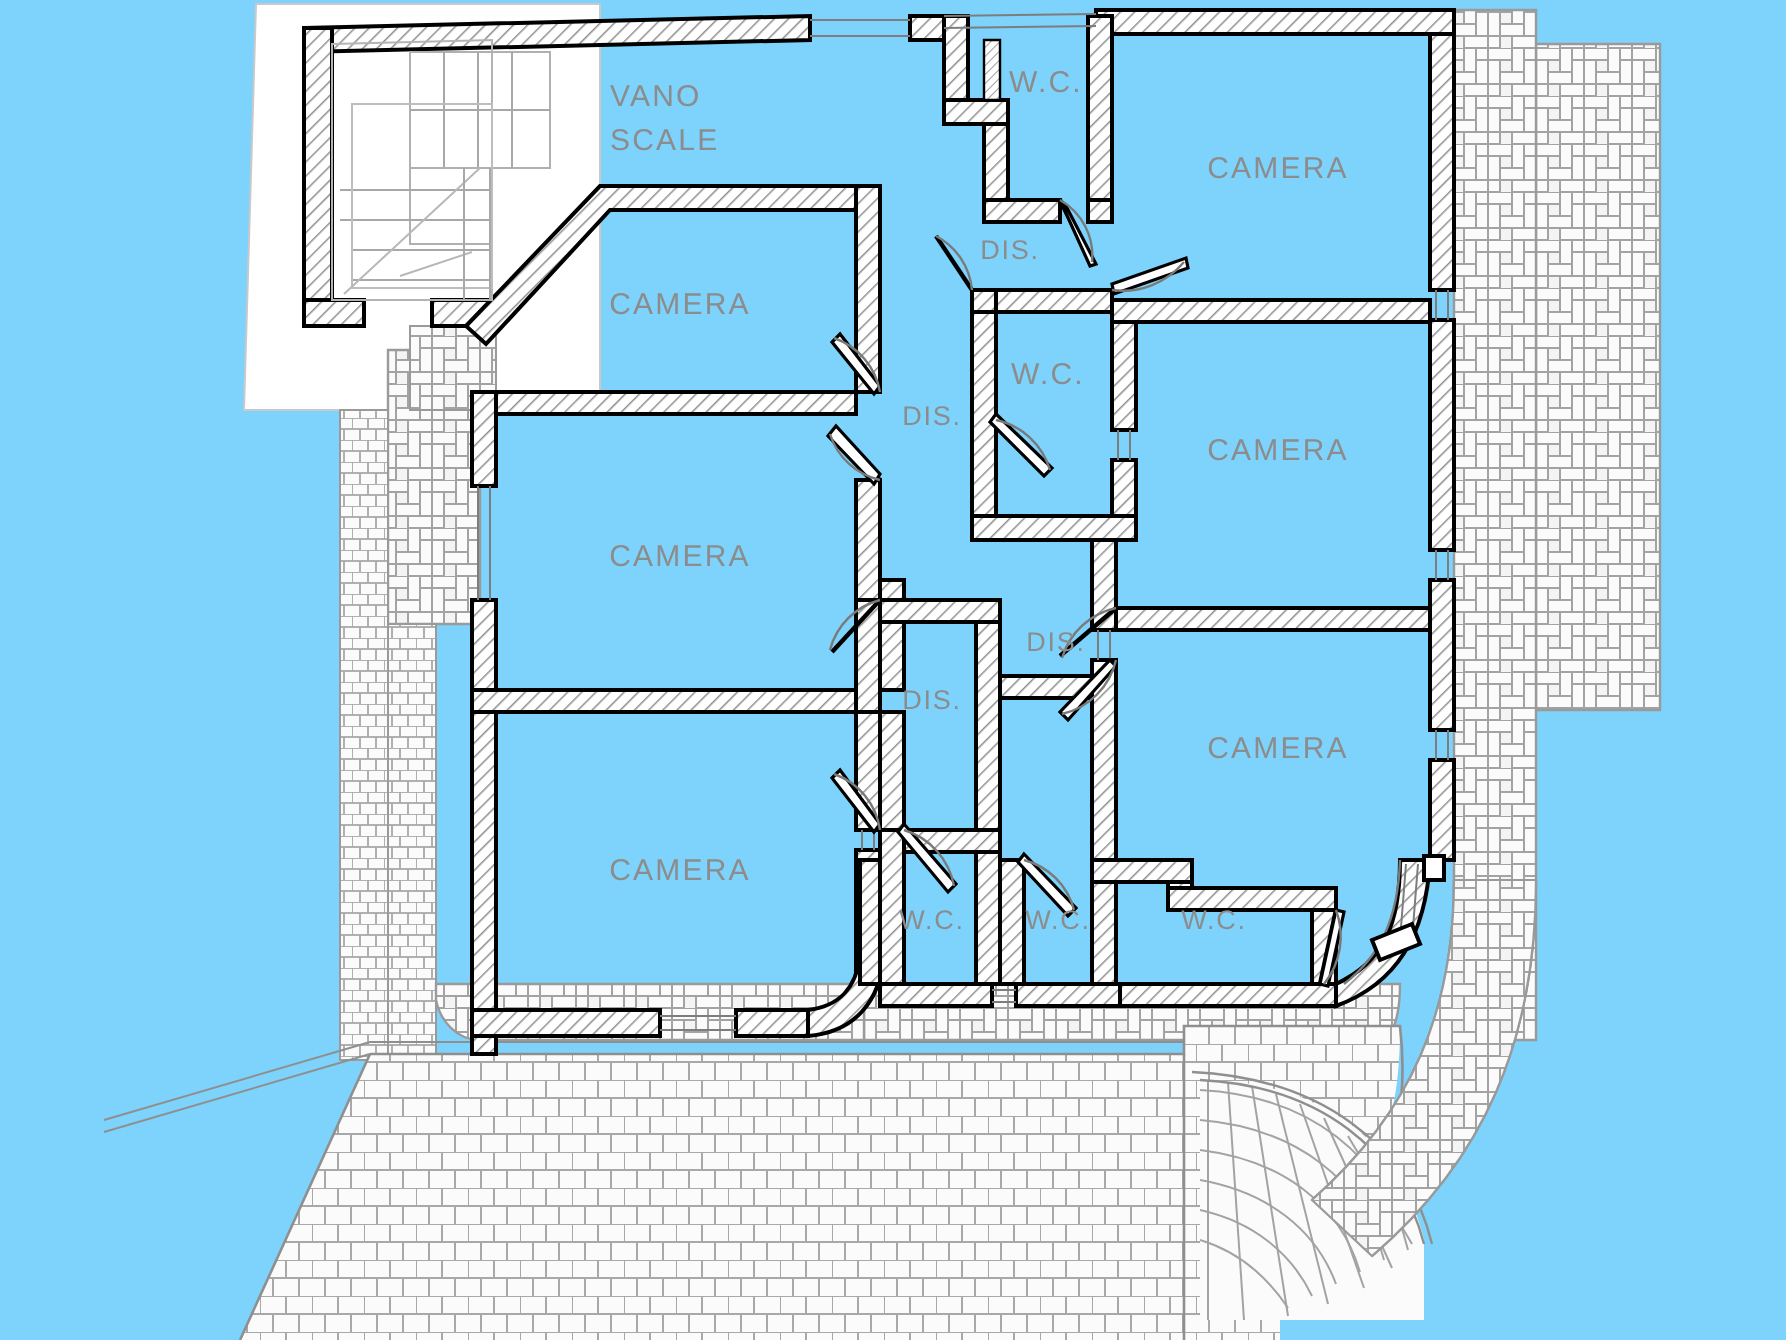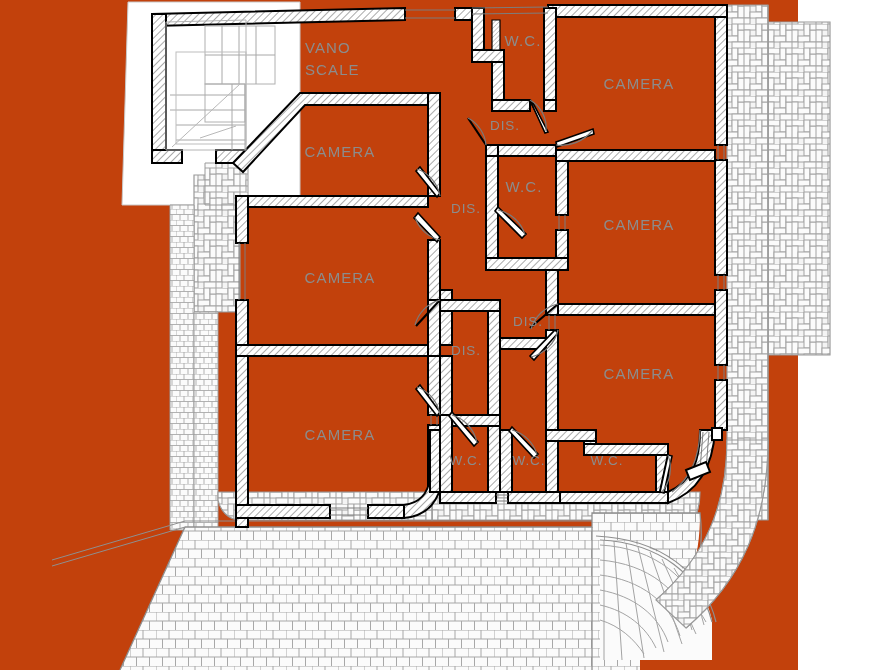--- a/index.html
+++ b/index.html
@@ -1,19 +1,19 @@
 <!DOCTYPE html>
 <html><head>
 <meta charset="utf-8">
 <title>Floor Plan</title>
 <style>
   html,body{margin:0;padding:0;background:#ffffff;}
   body{width:893px;height:670px;overflow:hidden;
        font-family:"Liberation Sans","DejaVu Sans",sans-serif;}
-  #plan-root{position:relative;width:798px;height:670px;background:#c2410c;}
+  #plan-root{position:relative;width:893px;height:670px;background:#7dd3fc;}
   svg#plan-svg{position:absolute;left:0;top:0;width:893px;height:670px;display:block;}
   .rlabel{font-family:"Liberation Sans","DejaVu Sans",sans-serif;
           fill:#8c8c8c;font-size:15px;letter-spacing:1.1px;
           text-anchor:middle;dominant-baseline:middle;}
   .rlabel.small{font-size:13.5px;letter-spacing:0.9px;}
   .rlabel.stair{font-size:15px;letter-spacing:1.1px;text-anchor:start;}
 </style>
 </head>
 <body>
 

